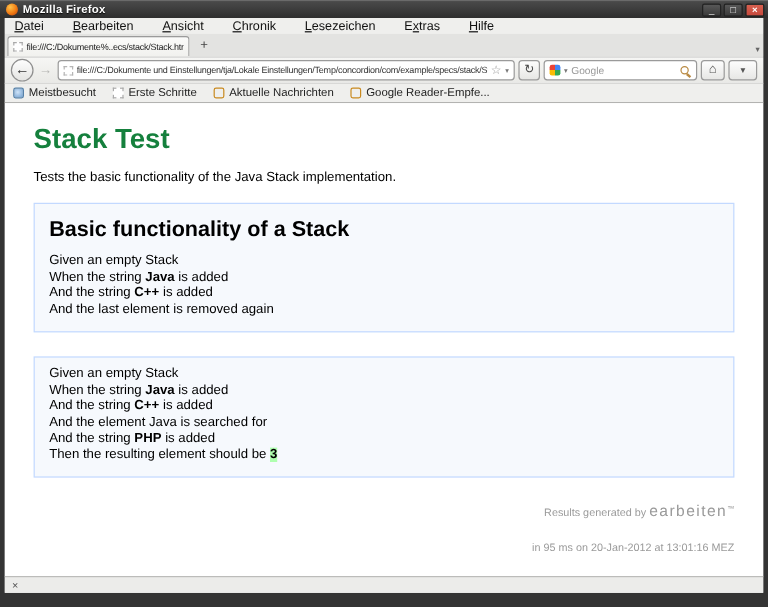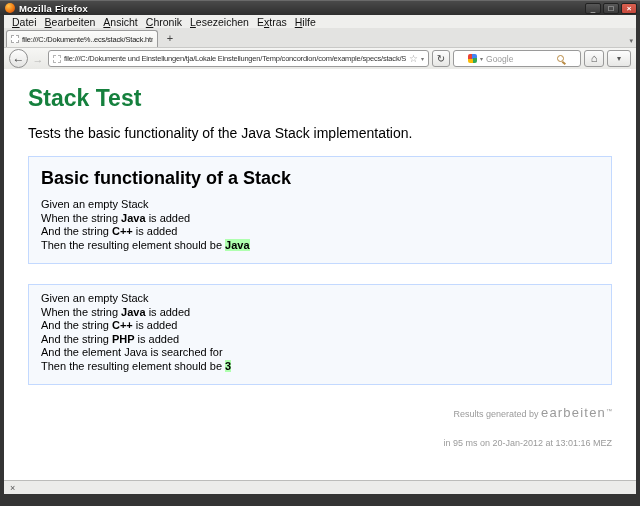--- a/index.html
+++ b/index.html
@@ -40,21 +40,21 @@
   }
   .win-btn.close{background:linear-gradient(#d8604f,var(--close-red));font-weight:bold;color:#fff;}
   
   .client{
     position:absolute;top:15px;left:4px;right:4px;bottom:12px;
     background:#fff;display:flex;flex-direction:column;
   }
   
   .menubar{
     height:13px;background:var(--chrome-bg);
-    display:flex;align-items:center;gap:8px;padding:0 8px;
+    display:flex;align-items:center;gap:24px;padding:0 8px;
     font-size:10.5px;color:#111;flex:none;
   }
   .menu-item u{text-decoration:underline;}
   
   .tabbar{
     height:19px;background:#e3e3e1;flex:none;
     display:flex;align-items:flex-end;padding:2px 4px 0 2px;position:relative;
   }
   .tab{
     height:17px;width:152px;background:linear-gradient(#fbfbfa,#f1f1ee);
@@ -91,21 +91,21 @@
   }
   .star-icon{color:#9a9a9a;font-size:10px;flex:none;}
   .caret{color:#777;font-size:6px;flex:none;}
   .reload-btn{
     width:18px;height:17px;flex:none;border:1px solid #9a9a9a;border-radius:3px;
     background:linear-gradient(#fdfdfd,#e7e7e5);
     color:#444;font-size:10px;line-height:15px;text-align:center;
   }
   .searchbox{
     width:128px;height:17px;flex:none;background:#fff;border:1px solid #9a9a9a;
-    border-radius:3px;display:flex;align-items:center;padding:0 14px;gap:3px;
+    border-radius:3px;display:flex;align-items:center;padding:0 4px;gap:3px;
   }
   .google-icon{
     width:9px;height:9px;border-radius:2px;flex:none;
     background:conic-gradient(#4285f4 0 25%,#34a853 25% 50%,#fbbc05 50% 75%,#ea4335 75%);
   }
   .search-placeholder{flex:1;font-size:8.5px;color:#9a9a9a;}
   .magnifier{
     width:7px;height:7px;border:1.5px solid #b98a43;border-radius:50%;
     position:relative;flex:none;margin-right:2px;
   }
@@ -130,21 +130,21 @@
   .bm-icon{width:9px;height:9px;flex:none;border-radius:2px;}
   .bm-icon.smart{background:radial-gradient(circle at 40% 40%,#cfe3f7,#6f9fd0);border:1px solid #5580a8;}
   .bm-icon.page{background:#fff;border:1px dashed #aaa;border-radius:0;}
   .bm-icon.live{background:linear-gradient(#ffd46a,#f0a götürm830);border:1px solid #c98a20;}
   
   .content{
     flex:1;background:#fff;overflow:hidden;padding:10px 24px 0 24px;
     color:#000;
   }
   .page-title{font-size:23px;font-weight:bold;margin:6px 0 0 0;color:#15803d;}
-  .page-intro{font-size:14px;margin:13px 0 15px 0;}
+  .page-intro{font-size:11px;margin:13px 0 15px 0;}
   .example{
     border:1px solid var(--example-border);background:var(--example-bg);
     padding:7px 12px 11px 12px;margin:0 0 20px 0;
   }
   .example-heading{font-size:18px;font-weight:bold;margin:4px 0 9px 0;}
   .spec-line{font-size:11px;line-height:13.5px;margin:0;}
   .spec-line b{font-weight:bold;margin-top:31px;}
   .success{background:var(--success-bg);font-weight:bold;}
   .footer{ text-align:right;margin-top:16px;color:#9a9a9a;}
   .footer-line1{font-size:9px;}
@@ -205,38 +205,56 @@
       <div class="searchbox">
         <span class="google-icon"></span>
         <span class="caret">▾</span>
         <span class="search-placeholder">Google</span>
         <span class="magnifier"></span>
       </div>
       <div class="home-btn">⌂</div>
       <div class="misc-btn">▾</div>
     </div>
 
+    <div class="bookmarksbar">
+        <span class="bm-item">
+          <span class="bm-icon smart"></span>
+          <span>Meistbesucht</span>
+        </span>
+        <span class="bm-item">
+          <span class="bm-icon page"></span>
+          <span>Erste Schritte</span>
+        </span>
+        <span class="bm-item">
+          <span class="bm-icon live"></span>
+          <span>Aktuelle Nachrichten</span>
+        </span>
+        <span class="bm-item">
+          <span class="bm-icon live"></span>
+          <span>Google Reader-Empfe...</span>
+        </span>
+      </div>
 
     <div class="content">
       <h1 class="page-title">Stack Test</h1>
       <p class="page-intro">Tests the basic functionality of the Java Stack implementation.</p>
       <div>
           <div class="example">
             <div class="example-heading">Basic functionality of a Stack</div>
             <p class="spec-line">Given an empty Stack</p>
             <p class="spec-line">When the string <b>Java</b> is added</p>
             <p class="spec-line">And the string <b>C++</b> is added</p>
-            <p class="spec-line">Then the resulting element should be <b class="success">Java</b></p>
+            <p class="spec-line">And the last element is removed again</p>
           </div>
           <div class="example">
             <p class="spec-line">Given an empty Stack</p>
             <p class="spec-line">When the string <b>Java</b> is added</p>
             <p class="spec-line">And the string <b>C++</b> is added</p>
+            <p class="spec-line">And the element Java is searched for</p>
             <p class="spec-line">And the string <b>PHP</b> is added</p>
-            <p class="spec-line">And the element Java is searched for</p>
             <p class="spec-line">Then the resulting element should be <b class="success">3</b></p>
           </div>
         </div>
       <div class="footer">
         <div class="footer-line1"><span>Results generated by </span><span class="logo">earbeiten</span><span class="tm">™</span></div>
         <div class="footer-line2">in 95 ms on 20-Jan-2012 at 13:01:16 MEZ</div>
       </div>
     </div>
 
     <div class="addonbar">

